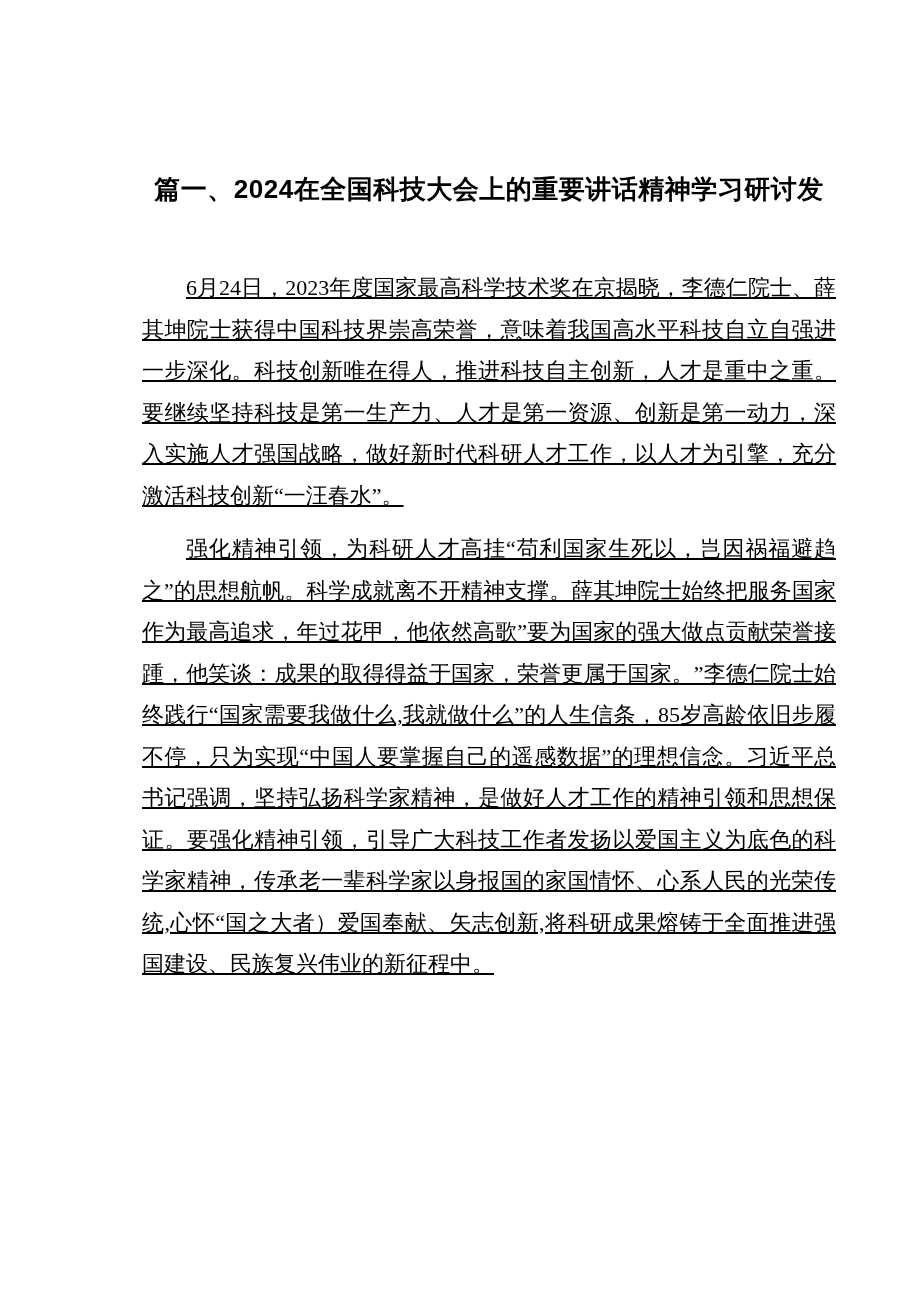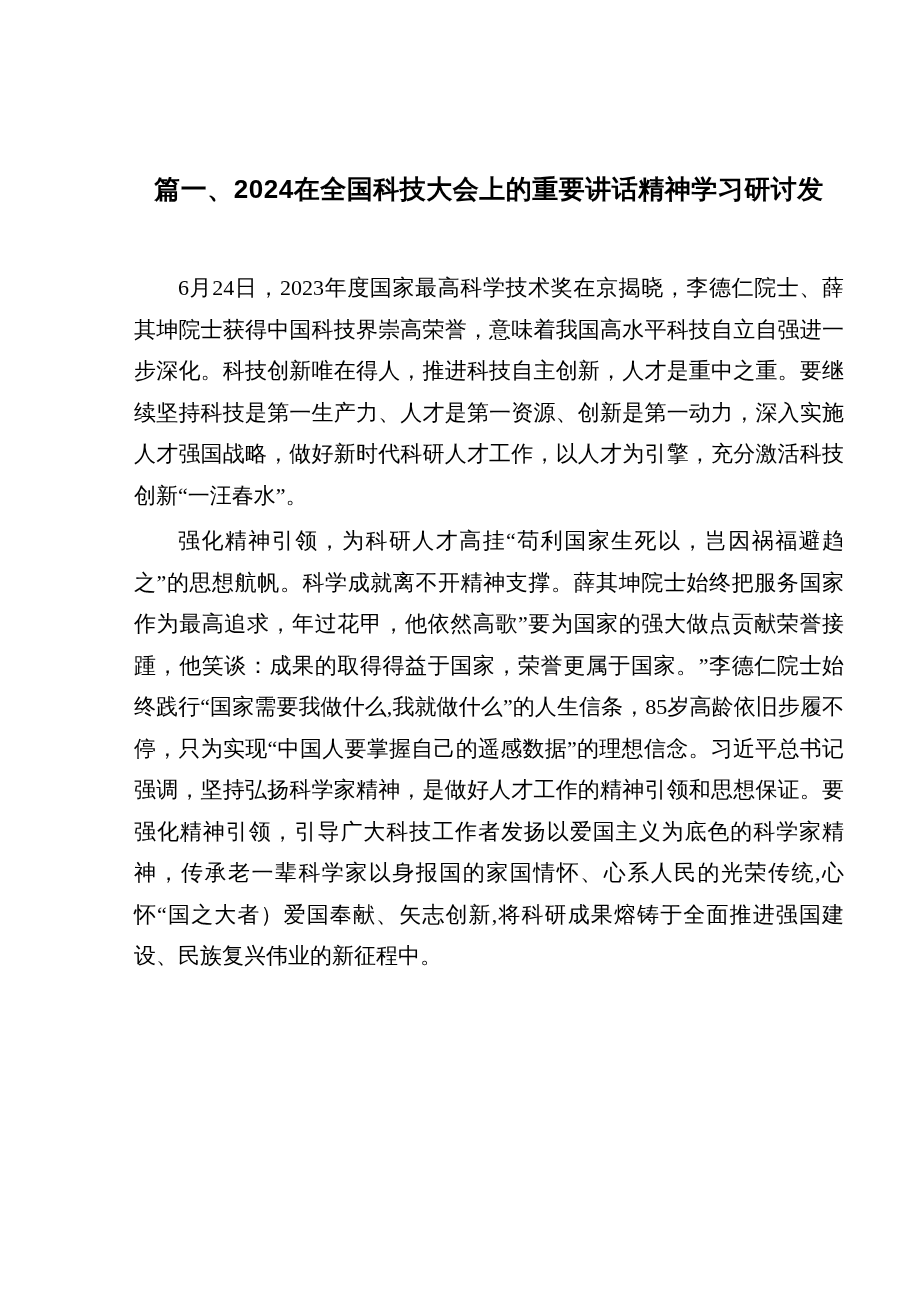--- a/index.html
+++ b/index.html
@@ -31,27 +31,28 @@
     color: #000000;
     letter-spacing: 0.5px;
   }
   .doc-title .line {
     display: block;
   }
   .doc-body {
     margin-top: 40px;
   }
   .doc-body p {
-    margin: 4px;
+    margin: 12px;
     font-family: "Liberation Serif", serif;
     font-size: 22px;
     line-height: 41.5px;
     text-align: justify;
     text-indent: 2em;
     color: #000000;
+    text-decoration: underline;
   }
   .doc-body p.spaced {
     margin-top: 33px;
   }
 </style>
 </head>
 <body>
 
 <div class="page">
   <h1 class="doc-title">

